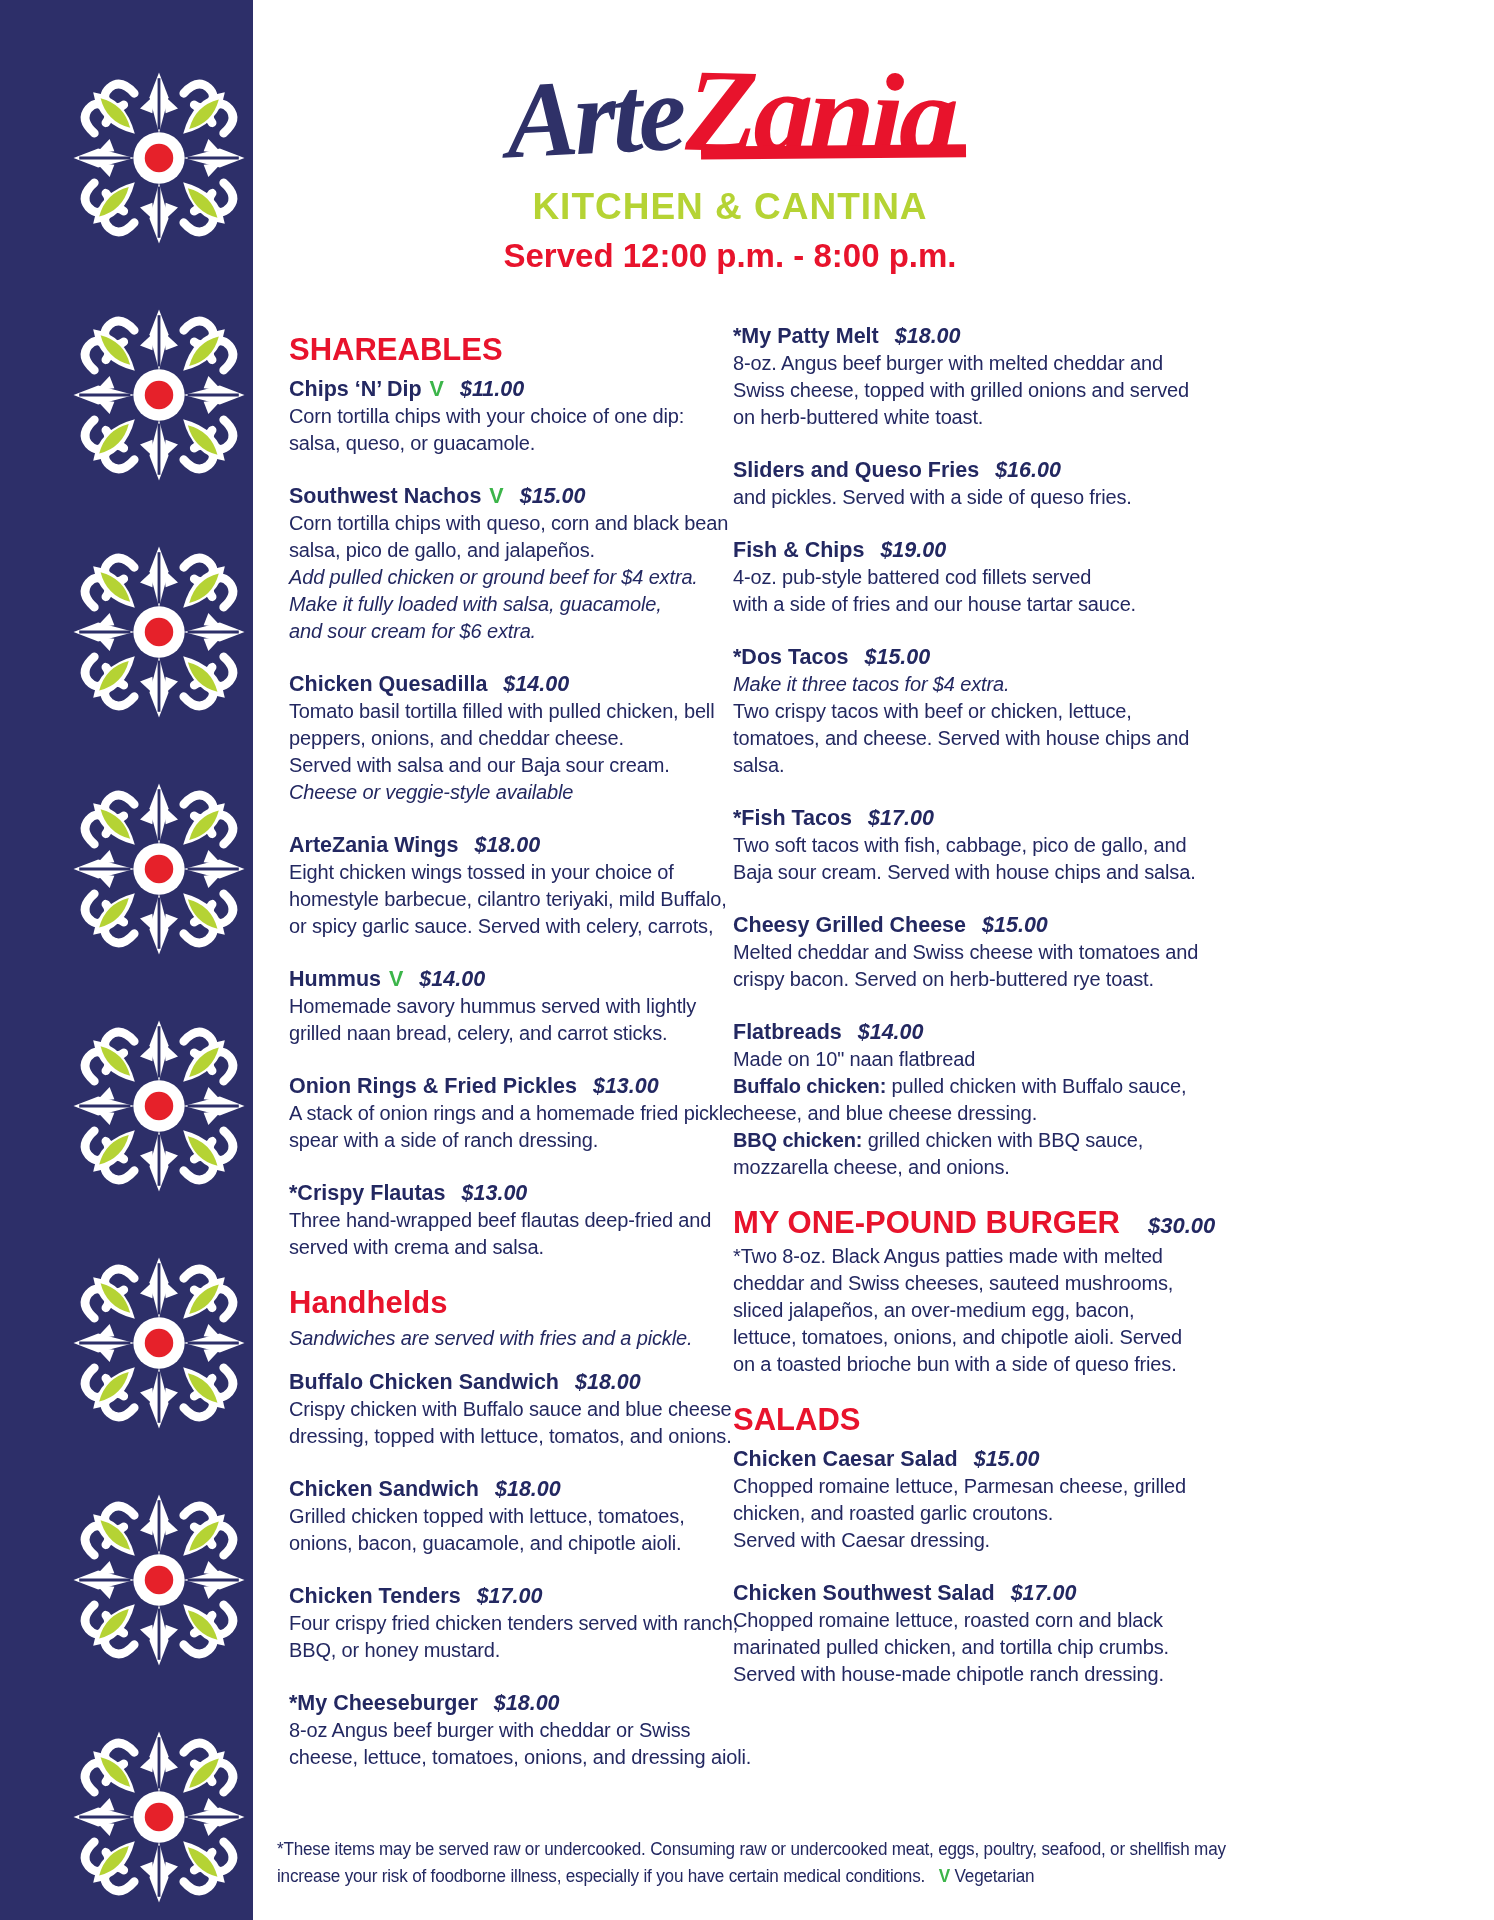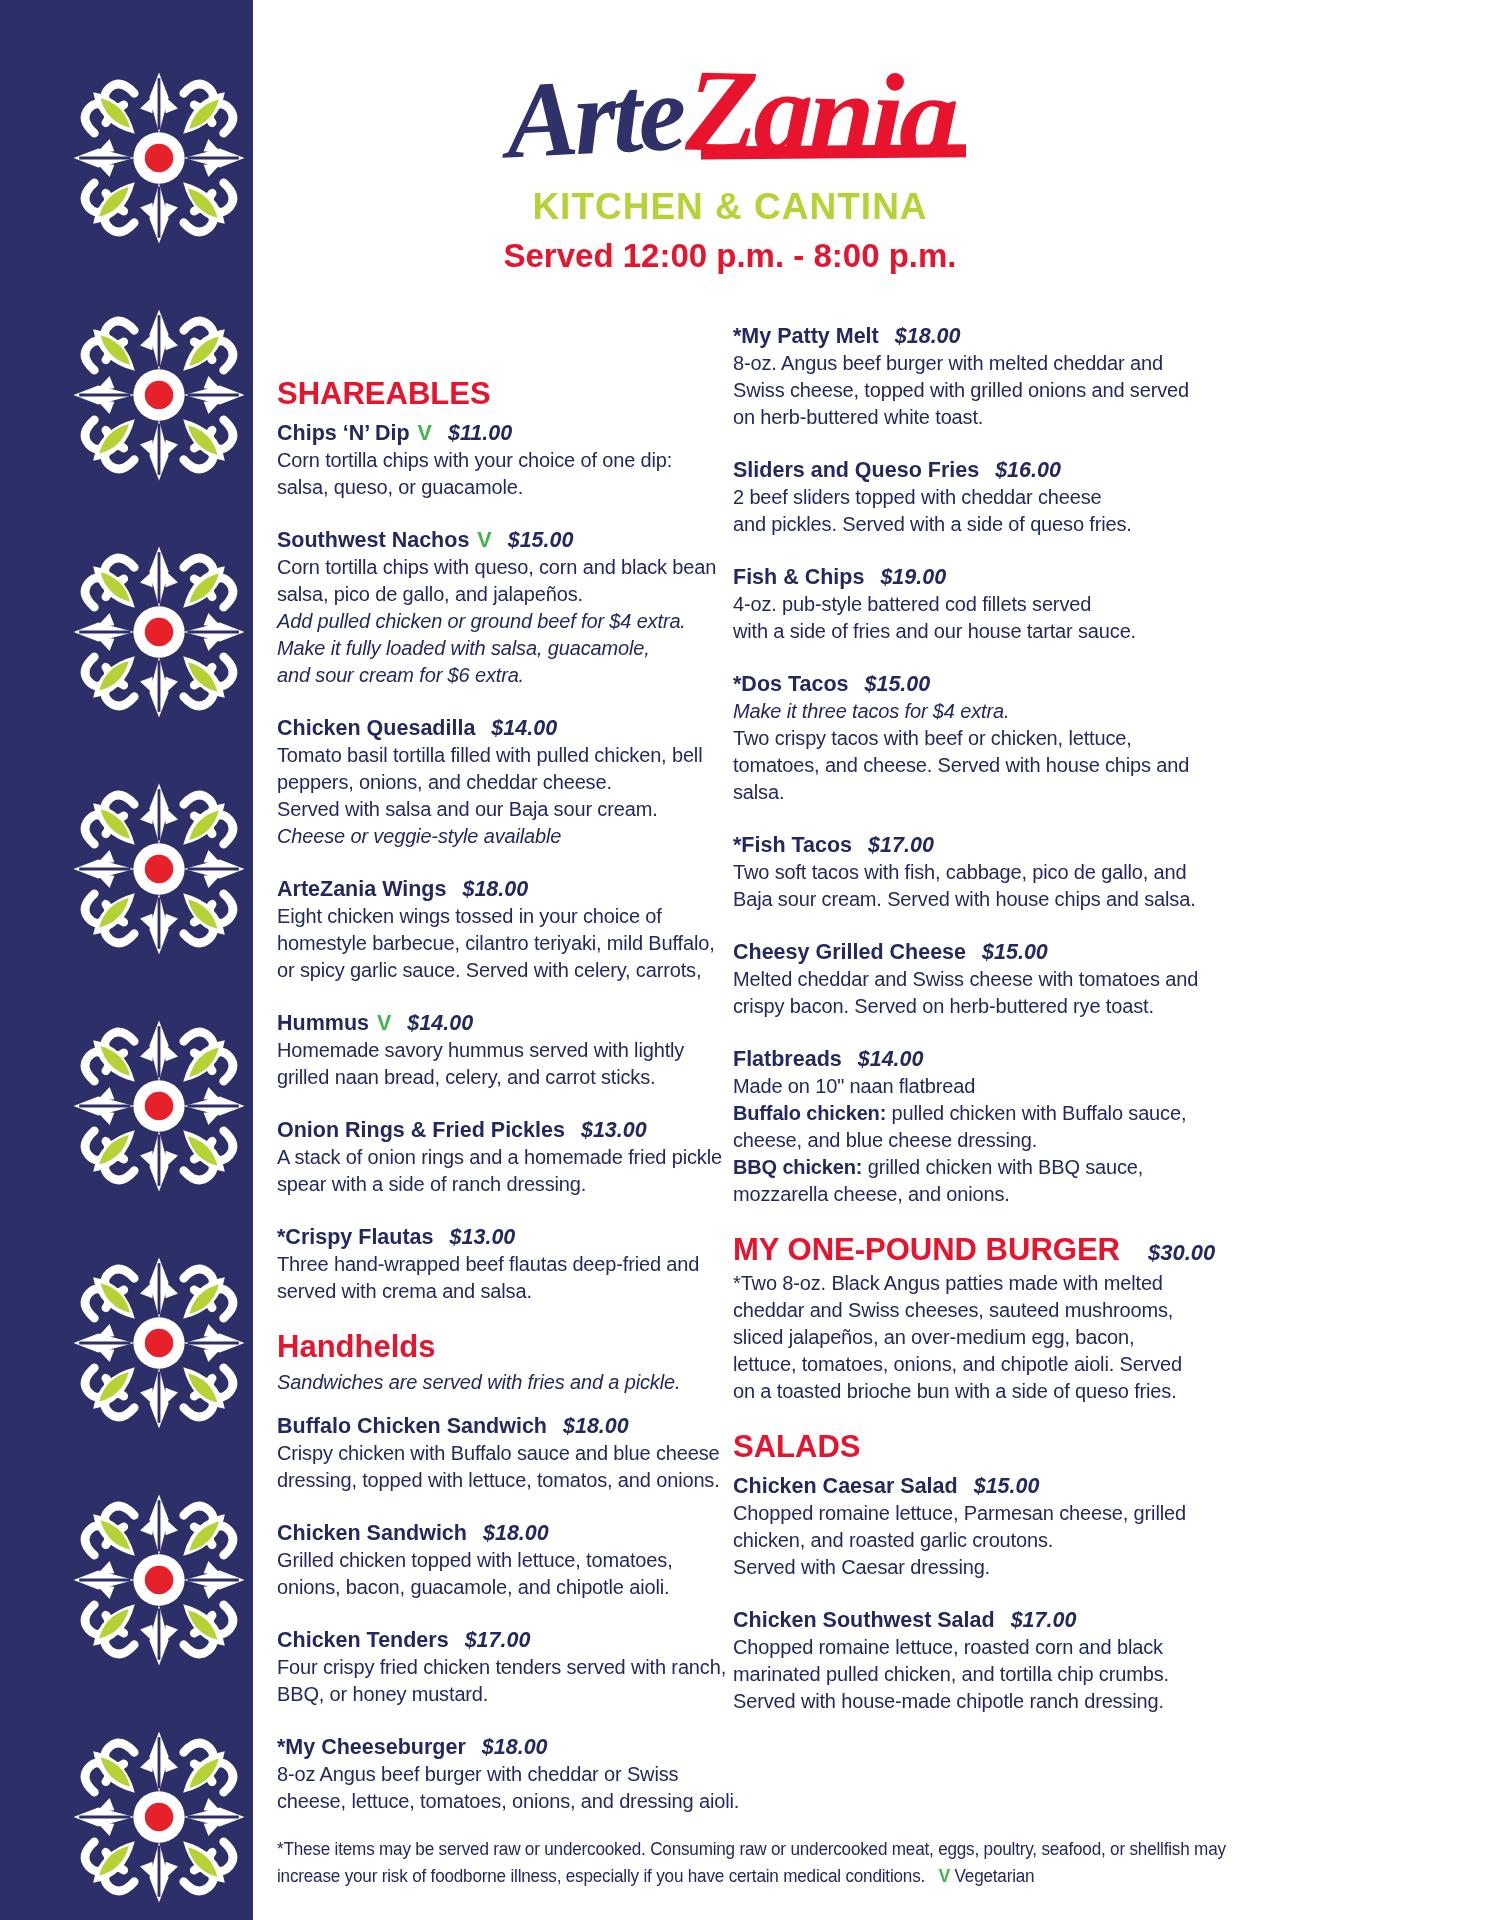--- a/index.html
+++ b/index.html
@@ -33,21 +33,21 @@
     content:"";position:absolute;left:16px;right:-12px;bottom:12px;height:13px;
     background:var(--red,#e8132c);transform:rotate(-2deg);
   }
   .tagline{
     margin-top:16px;font-size:37px;font-weight:bold;letter-spacing:1px;
     color:var(--lime,#b5d334);
   }
   .served{margin-top:9px;font-size:33px;font-weight:bold;color:var(--red,#e8132c);}
   
   .col{position:absolute;}
-  .col-left{left:277px;top:333px;width:436px;margin-top:44px;}
+  .col-left{left:289px;top:333px;width:436px;}
   .col-right{left:733px;top:322px;width:470px;}
   .sec{margin:14px 0 8px 0;}
   .sec:first-child{margin-top:0;}
   .sec.has-desc{margin-bottom:25px;}
   .sec-title{font-size:31px;line-height:34px;font-weight:bold;color:var(--red,#e8132c);white-space:nowrap;}
   .h-price{color:var(--navy-text,#232861);font-size:22px;font-style:italic;margin-left:28px;}
   .item{margin-bottom:25px;}
   .t-row{font-size:21.5px;line-height:28px;font-weight:bold;white-space:nowrap;}
   .t-veg{color:var(--green,#3cb54a);margin-left:8px;}
   .t-price{font-style:italic;margin-left:16px;}
@@ -212,21 +212,20 @@
   </div>
 <div class="col col-right">
     <div class="item">
       <div class="t-row"><span class="t-name">*My Patty Melt</span><span class="t-price">$18.00</span></div>
       <div class="dline"><span>8-oz. Angus beef burger with melted cheddar and</span></div>
       <div class="dline"><span>Swiss cheese, topped with grilled onions and served</span></div>
       <div class="dline"><span>on herb-buttered white toast.</span></div>
     </div>
     <div class="item">
       <div class="t-row"><span class="t-name">Sliders and Queso Fries</span><span class="t-price">$16.00</span></div>
-      <div class="dline"><span>2 beef sliders topped with cheddar cheese</span></div>
       <div class="dline"><span>and pickles. Served with a side of queso fries.</span></div>
     </div>
     <div class="item">
       <div class="t-row"><span class="t-name">Fish &amp; Chips</span><span class="t-price">$19.00</span></div>
       <div class="dline"><span>4-oz. pub-style battered cod fillets served</span></div>
       <div class="dline"><span>with a side of fries and our house tartar sauce.</span></div>
     </div>
     <div class="item">
       <div class="t-row"><span class="t-name">*Dos Tacos</span><span class="t-price">$15.00</span></div>
       <div class="dline it"><span>Make it three tacos for $4 extra.</span></div>

